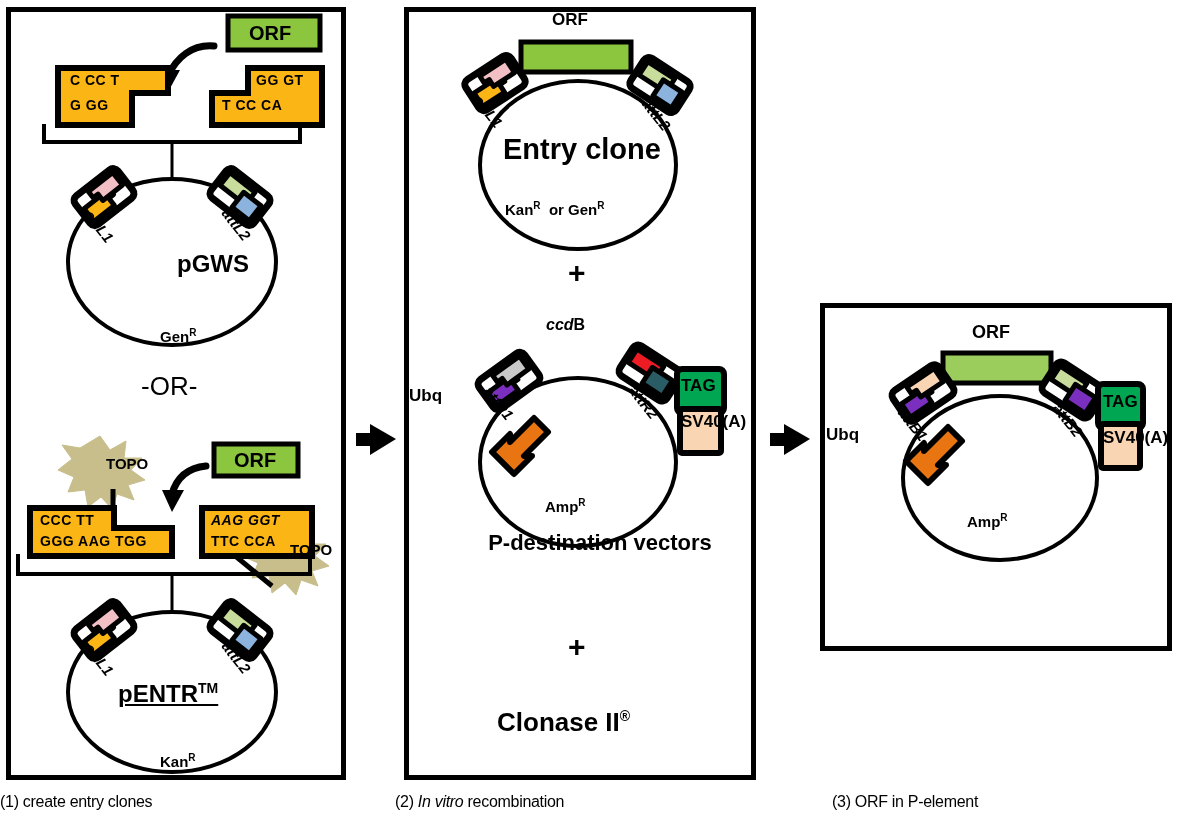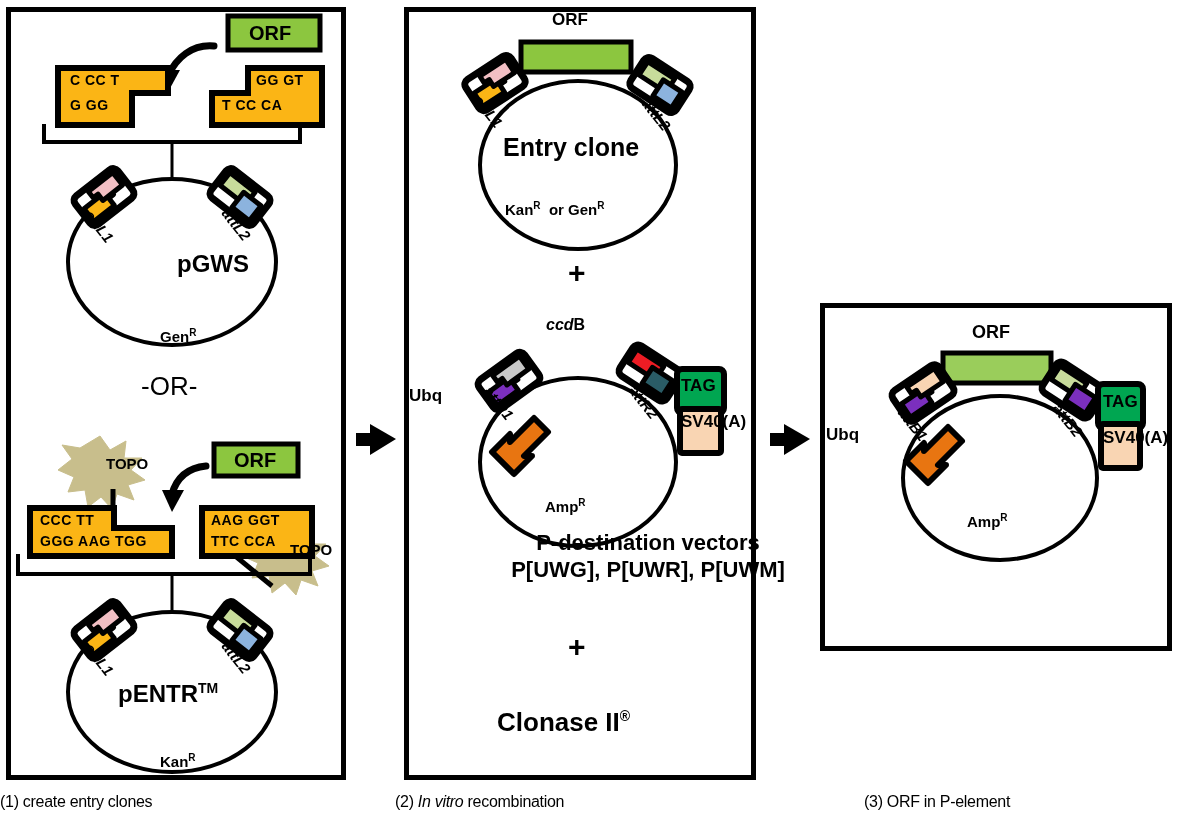--- a/index.html
+++ b/index.html
@@ -6,21 +6,21 @@
   body{width:1200px;height:840px;position:relative;overflow:hidden;
        font-family:"Liberation Sans","DejaVu Sans",sans-serif;color:#000;}
   .panel{position:absolute;border:5px solid #000;background:#fff;box-sizing:border-box;}
   #panel1{left:6px;top:7px;width:340px;height:773px;}
   #panel2{left:404px;top:7px;width:352px;height:773px;}
   #panel3{left:820px;top:303px;width:352px;height:348px;}
 
   .cap{position:absolute;font-weight:normal;font-size:16px;letter-spacing:-0.3px;white-space:nowrap;}
   #cap1{left:0px;top:793px;}
   #cap2{left:395px;top:793px;}
-  #cap3{left:832px;top:793px;margin-left:32px;}
+  #cap3{left:832px;top:793px;}
   .cap i{font-style:italic;}
 
   .stage{position:absolute;left:0;top:0;width:1200px;height:840px;pointer-events:none;}
   .stage svg{position:absolute;left:0;top:0;overflow:visible;}
 
   .txt{position:absolute;white-space:nowrap;}
   .orf-label{font-size:20px;font-weight:bold;}
   .plasmid-name{font-weight:bold;}
   .marker{font-size:15px;font-weight:bold;}
   .marker sup{font-size:10px;font-weight:bold;}
@@ -29,21 +29,21 @@
   .topo-txt{font-weight:bold;font-size:15px;margin-left:24px;}
   .plus{font-weight:bold;font-size:30px;}
   .ordash{font-weight:normal;font-size:26px;}
   .destnames{font-weight:bold;font-size:22px;text-align:center;line-height:1.22;}
   .clonase{font-weight:bold;font-size:26px;}
   .clonase sup{font-size:14px;}
   .ccdb{font-size:16px;font-weight:bold;}
   .ccdb i{font-style:italic;text-align:center;}
   .sidelabel{font-size:17px;font-weight:bold;}
   .ubq{font-size:17px;font-weight:bold;}
-  .entryname{font-size:25px;font-weight:bold;}
+  .entryname{font-size:29px;font-weight:bold;}
 </style>
 </head>
 <body>
 
 <div class="panel" id="panel1"></div>
 <div class="panel" id="panel2"></div>
 <div class="panel" id="panel3"></div>
 
 <div class="stage">
 <svg width="1200" height="840" viewBox="0 0 1200 840" xmlns="http://www.w3.org/2000/svg">
@@ -234,48 +234,47 @@
 
 <div class="txt ordash" style="left:141px;top:371px;">-OR-</div>
 
 <div class="txt topo-txt" style="left:82px;top:455px;">TOPO</div>
 <div class="txt topo-txt" style="left:266px;top:541px;">TOPO</div>
 
 <div class="txt orf-label" style="left:234px;top:449px;">ORF</div>
 
 <div class="txt seq" style="left:40px;top:512px;">CCC  TT</div>
 <div class="txt seq" style="left:40px;top:533px;">GGG AAG TGG</div>
-<div class="txt seq" style="left:211px;top:512px;">AAG  GGT</div>
+<div class="txt seq" style="left:211px;top:512px;font-style:italic;">AAG  GGT</div>
 <div class="txt seq" style="left:211px;top:533px;">TTC  CCA</div>
 
 <div class="txt att-label" style="left:95px;top:640px;transform:rotate(52deg);">attL1</div>
 <div class="txt att-label" style="left:232px;top:638px;transform:rotate(52deg);">attL2</div>
 
-<div class="txt plasmid-name" style="left:118px;top:680px;font-size:24px;"><span>pENTR</span><sup style="font-size:14px;">TM</sup></div>
+<div class="txt plasmid-name" style="left:118px;top:680px;font-size:24px;text-decoration:underline;"><span>pENTR</span><sup style="font-size:14px;">TM</sup></div>
 <div class="txt marker" style="left:160px;top:752px;"><span>Kan</span><sup>R</sup></div>
 
 <div class="txt orf-label" style="left:552px;top:10px;font-size:17px;">ORF</div>
 <div class="txt att-label" style="left:484px;top:92px;transform:rotate(52deg);">attL1</div>
 <div class="txt att-label" style="left:652px;top:95px;transform:rotate(52deg);">attL2</div>
 <div class="txt entryname" style="left:503px;top:133px;">Entry clone</div>
 <div class="txt marker" style="left:505px;top:200px;"><span>Kan</span><sup>R</sup>&nbsp;&nbsp;<span>or Gen</span><sup>R</sup></div>
 
 <div class="txt plus" style="left:568px;top:256px;">+</div>
 
 <div class="txt ccdb" style="left:546px;top:316px;"><i>ccd</i><span>B</span></div>
 <div class="txt att-label" style="left:494px;top:383px;transform:rotate(52deg);">attR1</div>
 <div class="txt att-label" style="left:639px;top:382px;transform:rotate(52deg);">attR2</div>
 <div class="txt ubq" style="left:409px;top:386px;">Ubq</div>
 <div class="txt sidelabel" style="left:681px;top:376px;">TAG</div>
 <div class="txt sidelabel" style="left:681px;top:412px;">SV40(A)</div>
 <div class="txt marker" style="left:545px;top:497px;"><span>Amp</span><sup>R</sup></div>
 
-<div class="destnames txt" style="left:404px;top:530px;width:392px;white-space:normal;padding-left:48px;">
+<div class="destnames txt" style="left:404px;top:530px;width:392px;white-space:normal;">
   <div>P-destination vectors</div>
-  <div>P[UWG], P[UWR], P[UWM]</div>
 </div>
 
 <div class="txt plus" style="left:568px;top:630px;">+</div>
 
 <div class="txt clonase" style="left:497px;top:707px;"><span>Clonase II</span><sup>®</sup></div>
 
 <div class="txt orf-label" style="left:972px;top:322px;font-size:18px;">ORF</div>
 <div class="txt att-label" style="left:908px;top:404px;transform:rotate(52deg);">attB1</div>
 <div class="txt att-label" style="left:1063px;top:400px;transform:rotate(52deg);">attB2</div>
 <div class="txt ubq" style="left:826px;top:425px;">Ubq</div>

